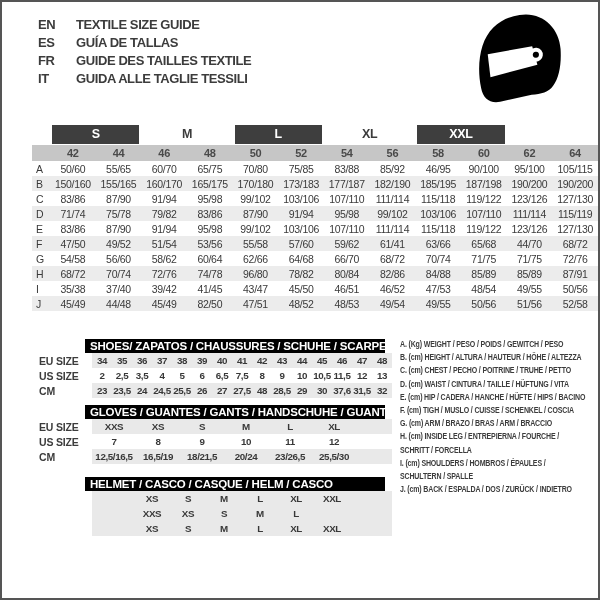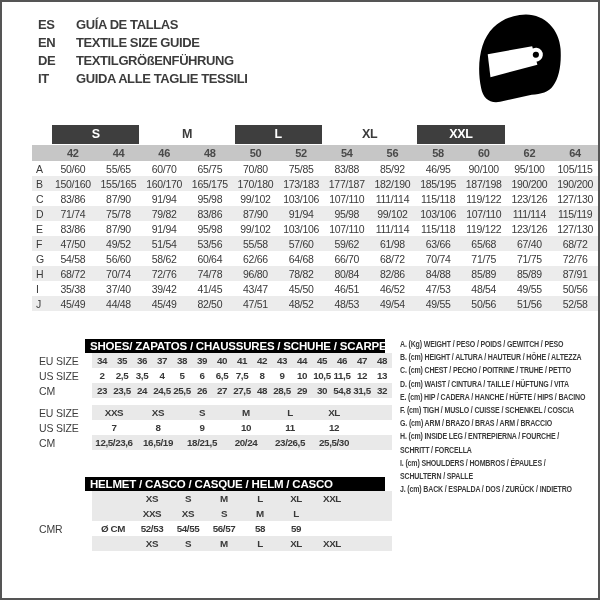--- a/index.html
+++ b/index.html
@@ -26,44 +26,44 @@
   table.main tr.num-row td{background:#c6c6c6;height:16px;font-weight:700;font-size:11px;color:#4a4a4a;}
   table.main tr.group-row td{height:21px;background:#fff;vertical-align:middle;}
   .gbox{font-weight:700;font-size:12.5px;height:19px;line-height:19px;color:#3c3c3c;}
   .gbox.dark{background:#3e3e3e;color:#fff;margin:0 2px;}
   
   .sub{position:absolute;left:35px;width:355px;}
   #shoes{top:337px;} #gloves{top:403px;} #helmet{top:475px;}
   .sub .bar{margin-left:48px;width:300px;height:14px;box-sizing:border-box;background:#000000;color:#fff;
             font-weight:700;font-size:11.5px;line-height:14px;padding-left:5px;letter-spacing:-0.2px;white-space:nowrap;}
   .sub table{width:355px;border-collapse:collapse;table-layout:fixed;}
-  .sub th{text-align:left;font-size:10.5px;font-weight:400;padding:0 0 0 2px;color:#3c3c3c;letter-spacing:-0.2px;white-space:nowrap;}
+  .sub th{text-align:left;font-size:10.5px;font-weight:700;padding:0 0 0 2px;color:#3c3c3c;letter-spacing:-0.2px;white-space:nowrap;}
   .sub td{text-align:center;font-size:9.8px;font-weight:700;height:15px;padding:0;color:#383838;letter-spacing:-0.4px;white-space:nowrap;}
   .sub tr.shaded td{background:#e9e9e9;}
   
   .legend{position:absolute;left:398px;top:336px;width:250px;transform:scaleX(0.78);transform-origin:left top;}
   .legend-item{font-size:9px;font-weight:700;line-height:13.2px;letter-spacing:-0.2px;color:#3c3c3c;white-space:nowrap;}
 </style>
 </head>
 <body>
 
 <div class="page">
 
   <div class="langs">
       <div class="lang-row">
+        <span class="lang-code">EN</span>
+        <span class="lang-title">TEXTILE SIZE GUIDE</span>
+      </div>
+      <div class="lang-row">
         <span class="lang-code">ES</span>
         <span class="lang-title">GUÍA DE TALLAS</span>
       </div>
       <div class="lang-row">
-        <span class="lang-code">EN</span>
-        <span class="lang-title">TEXTILE SIZE GUIDE</span>
-      </div>
-      <div class="lang-row">
-        <span class="lang-code">DE</span>
-        <span class="lang-title">TEXTILGRÖßENFÜHRUNG</span>
+        <span class="lang-code">FR</span>
+        <span class="lang-title">GUIDE DES TAILLES TEXTILE</span>
       </div>
       <div class="lang-row">
         <span class="lang-code">IT</span>
         <span class="lang-title">GUIDA ALLE TAGLIE TESSILI</span>
       </div>
     </div>
 
   <div class="helmet-icon">
     <svg viewBox="0 0 100 100" aria-hidden="true">
       <g transform="rotate(6 50 50)">
@@ -197,24 +197,24 @@
           </tr>
           <tr class="shaded">
             <td class="letter">F</td>
             <td>47/50</td>
             <td>49/52</td>
             <td>51/54</td>
             <td>53/56</td>
             <td>55/58</td>
             <td>57/60</td>
             <td>59/62</td>
-            <td>61/98</td>
+            <td>61/41</td>
             <td>63/66</td>
             <td>65/68</td>
-            <td>67/40</td>
+            <td>44/70</td>
             <td>68/72</td>
           </tr>
           <tr>
             <td class="letter">G</td>
             <td>54/58</td>
             <td>56/60</td>
             <td>58/62</td>
             <td>60/64</td>
             <td>62/66</td>
             <td>64/68</td>
@@ -339,29 +339,30 @@
             <td>24</td>
             <td>24,5</td>
             <td>25,5</td>
             <td>26</td>
             <td>27</td>
             <td>27,5</td>
             <td>48</td>
             <td>28,5</td>
             <td>29</td>
             <td>30</td>
-            <td>54,8</td>
+            <td>37,6</td>
             <td>31,5</td>
             <td>32</td>
           </tr>
         </tbody>
       </table>
   </div>
 
   <div class="sub" id="gloves">
+    <div class="bar">GLOVES / GUANTES / GANTS / HANDSCHUHE / GUANTI</div>
     <table>
         <colgroup>
           <col style="width: 55px;">
           <col style="width: 44px;">
           <col style="width: 44px;">
           <col style="width: 44px;">
           <col style="width: 44px;">
           <col style="width: 44px;">
           <col style="width: 44px;">
           <col style="width: 36px;">
@@ -382,21 +383,21 @@
             <td>7</td>
             <td>8</td>
             <td>9</td>
             <td>10</td>
             <td>11</td>
             <td>12</td>
             <td class="fill"></td>
           </tr>
           <tr class="shaded">
             <th>CM</th>
-            <td>12,5/23,6</td>
+            <td>12,5/16,5</td>
             <td>16,5/19</td>
             <td>18/21,5</td>
             <td>20/24</td>
             <td>23/26,5</td>
             <td>25,5/30</td>
             <td class="fill"></td>
           </tr>
         </tbody>
       </table>
   </div>
@@ -428,31 +429,20 @@
             <td class="fill"></td>
           </tr>
           <tr class="shaded">
             <th></th>
             <td></td>
             <td>XXS</td>
             <td>XS</td>
             <td>S</td>
             <td>M</td>
             <td>L</td>
-            <td></td>
-            <td class="fill"></td>
-          </tr>
-          <tr>
-            <th>CMR</th>
-            <td>Ø CM</td>
-            <td>52/53</td>
-            <td>54/55</td>
-            <td>56/57</td>
-            <td>58</td>
-            <td>59</td>
             <td></td>
             <td class="fill"></td>
           </tr>
           <tr class="shaded">
             <th></th>
             <td></td>
             <td>XS</td>
             <td>S</td>
             <td>M</td>
             <td>L</td>

